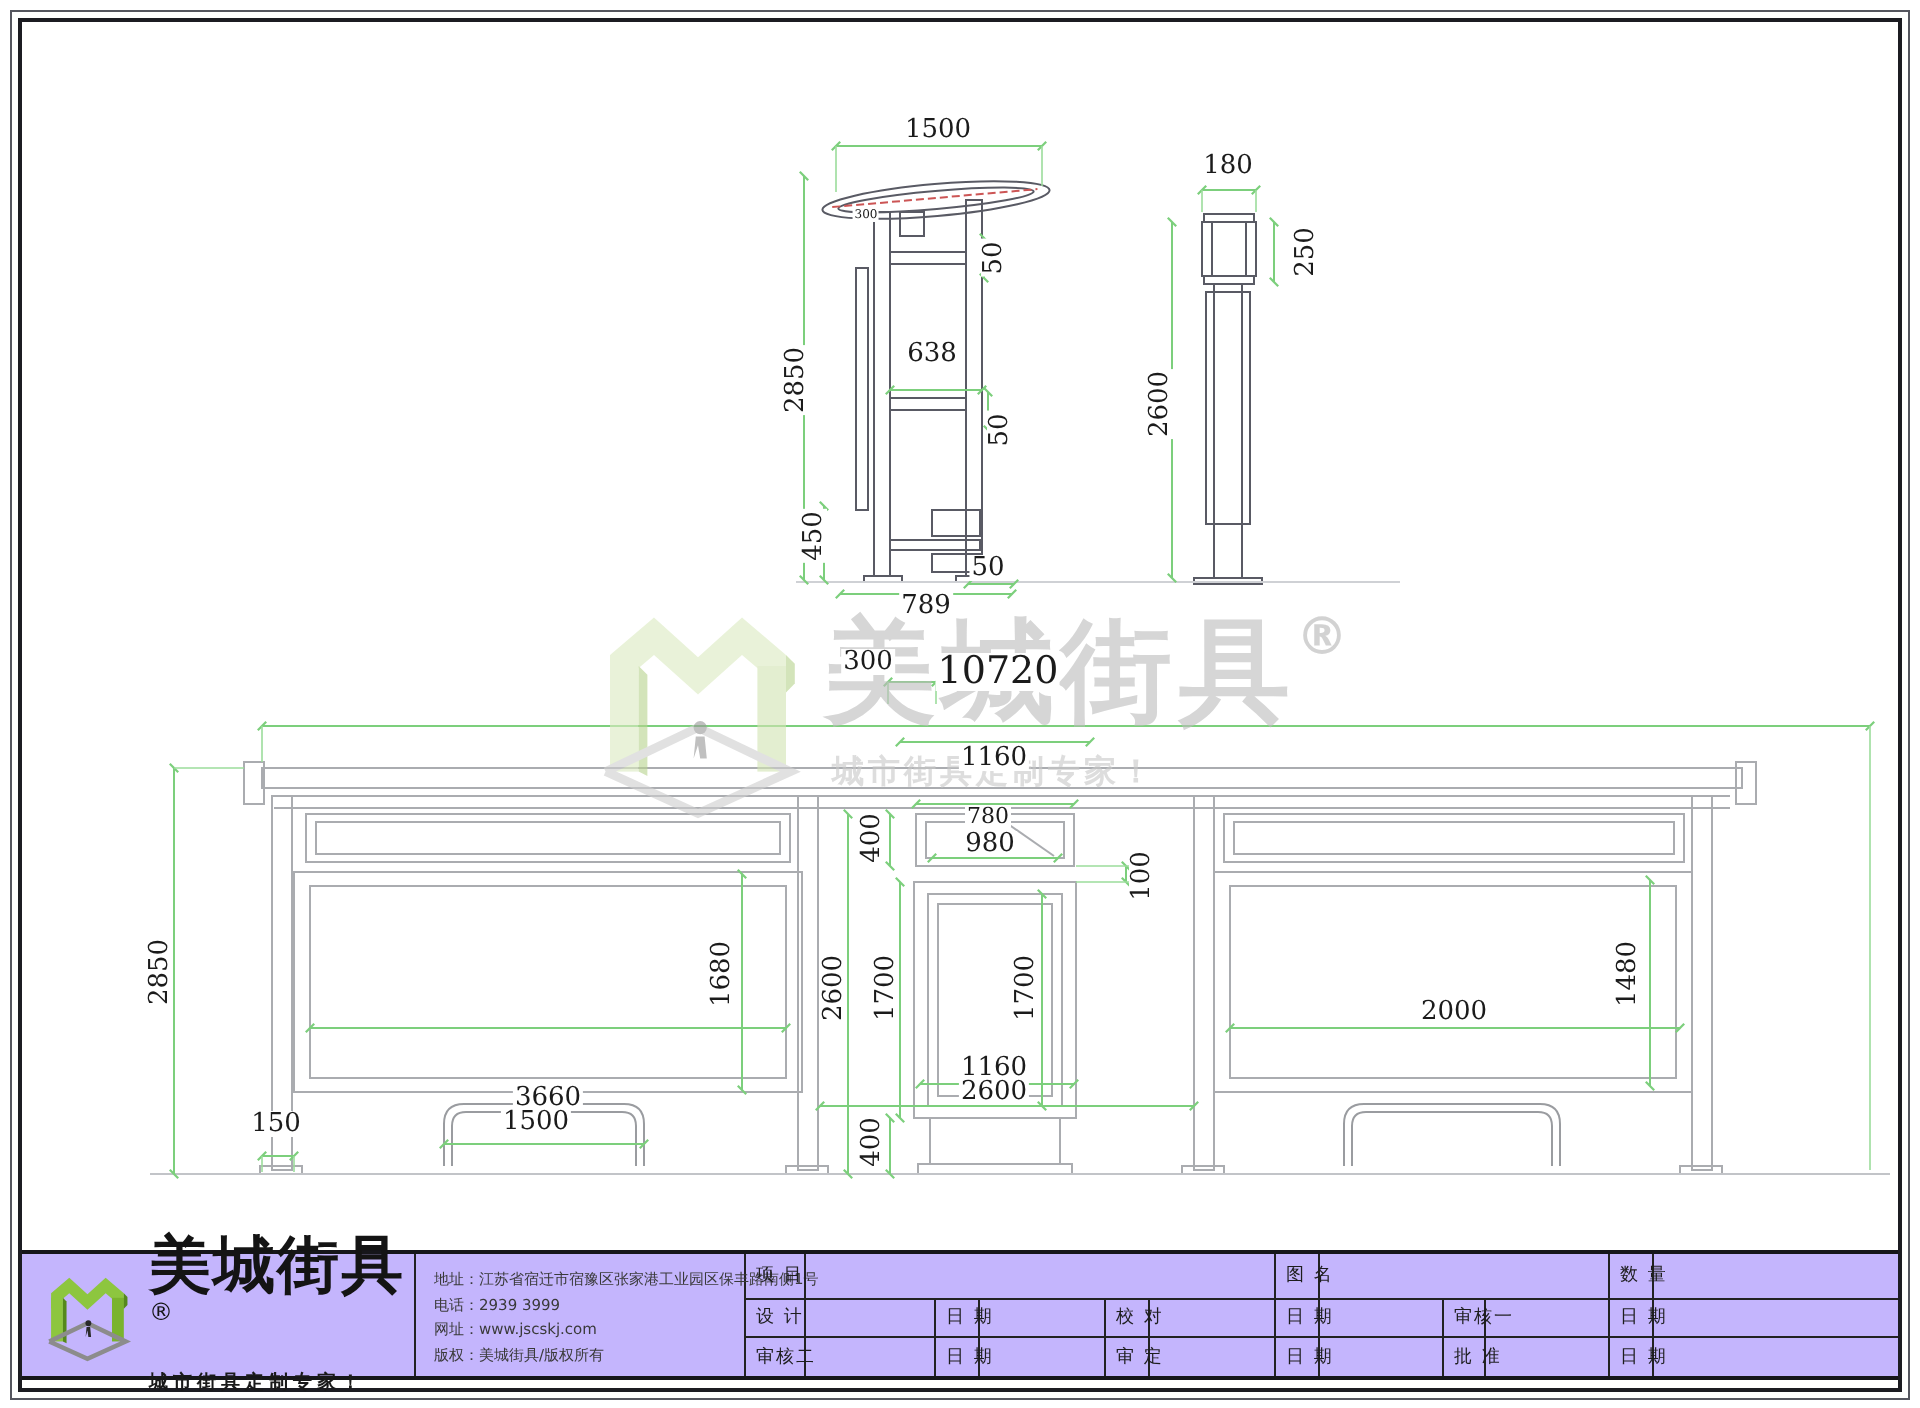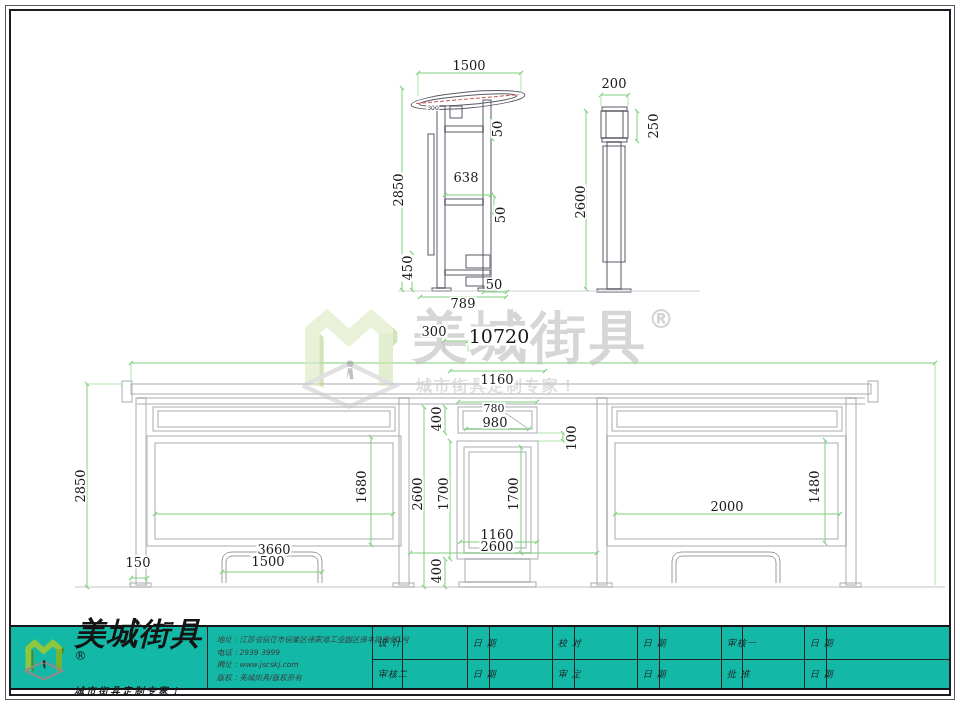--- a/index.html
+++ b/index.html
@@ -16,22 +16,22 @@
   .wm-reg{font-size:26px;vertical-align:28px;letter-spacing:0;color:#b8b8b8;}
   .wm-tagline{position:absolute;left:416px;top:376px;font-size:16px;font-weight:700;color:#c9c9c9;
               letter-spacing:2px;white-space:nowrap;}
   
   #dims{position:absolute;left:0;top:0;width:960px;height:704px;z-index:3;pointer-events:none;}
   #dims span{position:absolute;font-family:"DejaVu Serif",serif;color:#1b1b1b;background:#fff;
              line-height:1;padding:0 1px;white-space:nowrap;transform:translate(-50%,-50%);}
   #dims span.rot{transform:translate(-50%,-50%) rotate(-90deg);}
   
   .titleblock{position:absolute;left:11px;top:625px;width:938px;height:61px;z-index:4;
-              border-top:2px solid #16161a;border-bottom:2px solid #16161a;background:#14b8a6;
-              display:flex;box-sizing:content-box;font-style:italic;}
+              border-top:2px solid #16161a;border-bottom:2px solid #16161a;background:#c4b5fd;
+              display:flex;box-sizing:content-box;}
   .tb-logo{width:197px;border-right:1px solid #222;display:flex;align-items:center;padding-left:10px;box-sizing:border-box;}
   .tb-brandwrap{margin-left:8px;position:relative;}
   .tb-brand{font-size:31px;font-weight:900;color:#141414;letter-spacing:1px;line-height:1.05;white-space:nowrap;}
   .tb-reg{font-size:12px;vertical-align:18px;color:#141414;}
   .tb-tagline{font-size:9.5px;font-weight:700;color:#1a1a1a;letter-spacing:2.5px;margin-top:3px;white-space:nowrap;}
   .tb-company{width:165px;border-right:1px solid #222;box-sizing:border-box;padding:7px 0 0 9px;}
   .tb-company .cline{font-size:7.5px;color:#3a3a3a;line-height:12.5px;white-space:nowrap;}
   .tb-table{flex:1;display:flex;flex-direction:column;}
   .tb-row{display:grid;grid-template-columns:30px 65px 22px 63px 22px 63px 22px 62px 21px 62px 22px 1fr;
           border-bottom:1px solid #222;flex:1;}
@@ -193,21 +193,21 @@
   <div id="dims">
       <span style="left: 469px; top: 65px; font-size: 13px;">1500</span>
       <span style="left: 433px; top: 108px; font-size: 6px;">300</span>
       <span class="rot" style="left: 398px; top: 190px; font-size: 13px;">2850</span>
       <span class="rot" style="left: 497px; top: 129px; font-size: 13px;">50</span>
       <span style="left: 466px; top: 177px; font-size: 13px;">638</span>
       <span class="rot" style="left: 500px; top: 215px; font-size: 13px;">50</span>
       <span class="rot" style="left: 407px; top: 268px; font-size: 13px;">450</span>
       <span style="left: 494px; top: 284px; font-size: 13px;">50</span>
       <span style="left: 463px; top: 303px; font-size: 13px;">789</span>
-      <span style="left: 614px; top: 83px; font-size: 13px;">200</span>
+      <span style="left: 614px; top: 83px; font-size: 13px;">180</span>
       <span class="rot" style="left: 653px; top: 126px; font-size: 13px;">250</span>
       <span class="rot" style="left: 580px; top: 202px; font-size: 13px;">2600</span>
       <span style="left: 434px; top: 331px; font-size: 13px;">300</span>
       <span style="left: 499px; top: 336px; font-size: 19px;">10720</span>
       <span style="left: 497px; top: 379px; font-size: 13px;">1160</span>
       <span style="left: 494px; top: 396px; font-size: 11px; margin-top: 12px;">780</span>
       <span class="rot" style="left: 436px; top: 419px; font-size: 13px;">400</span>
       <span style="left: 495px; top: 422px; font-size: 13px;">980</span>
       <span class="rot" style="left: 571px; top: 438px; font-size: 13px;">100</span>
       <span class="rot" style="left: 80px; top: 486px; font-size: 13px;">2850</span>
@@ -246,20 +246,40 @@
     </div>
     <div class="tb-company" id="company">
         <div class="cline">地址：江苏省宿迁市宿豫区张家港工业园区保丰路南侧1号</div>
         <div class="cline">电话：2939 3999</div>
         <div class="cline">网址：www.jscskj.com</div>
         <div class="cline">版权：美城街具/版权所有</div>
       </div>
     <div class="tb-table" id="tbtable">
         <div class="tb-row">
           <div class="tb-cell">
+            <span>项 目</span>
+          </div>
+          <div class="tb-cell" style="grid-column: span 5;">
+            <span></span>
+          </div>
+          <div class="tb-cell">
+            <span>图 名</span>
+          </div>
+          <div class="tb-cell" style="grid-column: span 3;">
+            <span></span>
+          </div>
+          <div class="tb-cell">
+            <span>数 量</span>
+          </div>
+          <div class="tb-cell">
+            <span></span>
+          </div>
+        </div>
+        <div class="tb-row">
+          <div class="tb-cell">
             <span>设 计</span>
           </div>
           <div class="tb-cell">
             <span></span>
           </div>
           <div class="tb-cell">
             <span>日 期</span>
           </div>
           <div class="tb-cell">
             <span></span>

